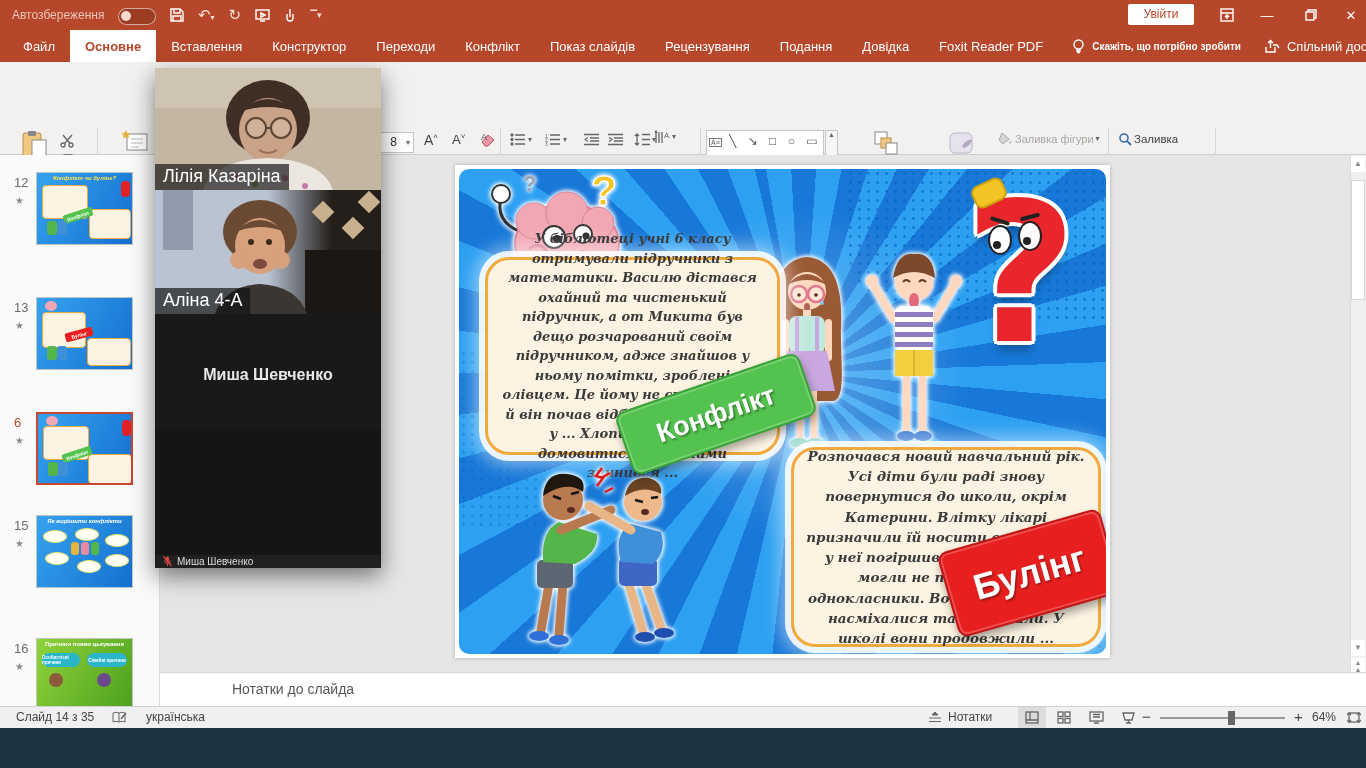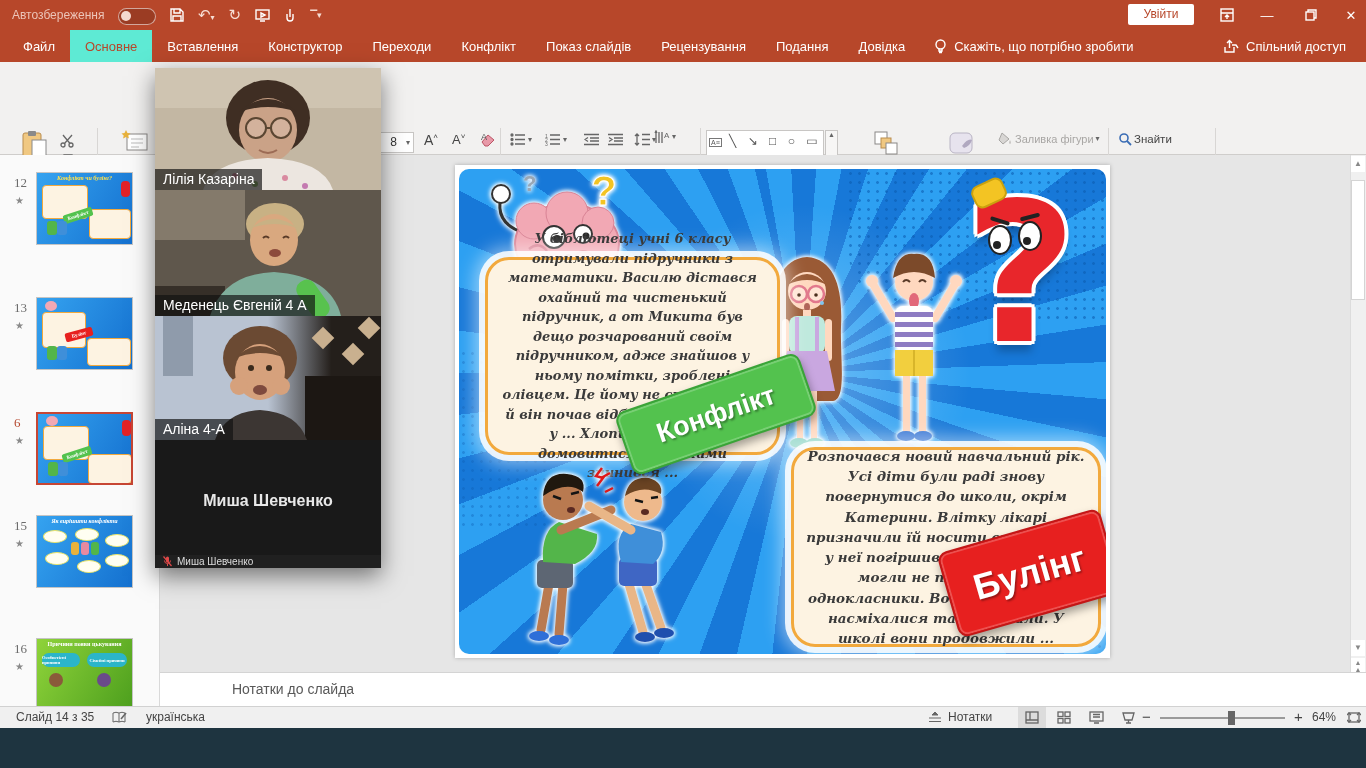--- a/index.html
+++ b/index.html
@@ -17,40 +17,40 @@
   .toggle .knob{position:absolute;left:2px;top:2px;width:10px;height:10px;border-radius:50%;background:#f4d9cf;}
   .qat{left:170px;top:3px;display:flex;gap:14px;align-items:center;height:24px;color:#f7ded4;font-size:15px;}
   .qat svg{display:block;}
   .wtitle{left:330px;right:330px;top:7px;text-align:center;font-size:13px;color:#fff;white-space:nowrap;}
   .signin{left:1128px;top:4px;width:66px;height:21px;background:#fff;color:var(--titlebar);
     font-size:12px;text-align:center;line-height:21px;border-radius:2px;}
   .wctl{top:0;width:30px;height:30px;display:flex;align-items:center;justify-content:center;color:#fff;font-size:13px;}
   
   .tabrow{left:0;top:30px;width:1366px;height:32px;background:var(--titlebar);display:flex;align-items:stretch;padding-left:8px;box-sizing:border-box;}
   .rtab{color:#fff;font-size:13px;padding:0 15px;display:flex;align-items:center;white-space:nowrap;}
-  .rtab.active{background:#5eead4;color:var(--titlebar);}
-  .tellme{color:#fff;font-size:13px;display:flex;align-items:center;gap:7px;padding:0 14px;white-space:nowrap;}
+  .rtab.active{background:#ffffff;color:var(--titlebar);font-weight:bold;}
+  .tellme{color:#fff;font-size:10px;display:flex;align-items:center;gap:7px;padding:0 14px;white-space:nowrap;font-weight:bold;}
   .tabright{margin-left:auto;display:flex;align-items:center;gap:6px;padding-right:10px;color:#fff;}
   .share{display:flex;align-items:center;gap:7px;font-size:13px;padding:0 10px;white-space:nowrap;}
   
   .ribbon{left:0;top:62px;width:1366px;height:93px;background:#f2f1f0;border-bottom:1px solid #cfcdcb;box-sizing:border-box;font-size:11px;color:#444;}
   .rdiv{top:66px;width:1px;height:80px;background:#d8d6d4;}
   .glabel{top:139px;font-size:10.5px;color:#6e6c6a;text-align:center;}
   .launcher{top:140px;width:10px;height:10px;border-left:1px solid #8a8886;border-bottom:1px solid #8a8886;transform:rotate(-90deg);opacity:.7;}
   .bigbtn{display:flex;flex-direction:column;align-items:center;font-size:11px;color:#444;text-align:center;}
   .caret{font-size:8px;color:#666;line-height:8px;}
   .smallbtn{display:flex;align-items:center;gap:2px;}
   .gray{color:#a8a6a4;}
   .shapebox{left:706px;top:68px;width:118px;height:60px;background:#fff;border:1px solid #c8c6c4;
     font-size:12px;color:#555;line-height:20px;padding:0 2px;box-sizing:border-box;letter-spacing:4px;overflow:hidden;white-space:nowrap;}
   .shapescroll{left:825px;top:68px;width:13px;height:60px;border:1px solid #c8c6c4;background:#f7f6f5;box-sizing:border-box;
     display:flex;flex-direction:column;justify-content:space-between;align-items:center;font-size:7px;color:#666;}
   .tbx{border:1px solid #777;font-size:7px;padding:0 1px;letter-spacing:0;}
   
-  .panel{left:0;top:155px;width:160px;height:551px;background:#fafafa;border-right:1px solid #d9d9d9;box-sizing:border-box;font-family:Liberation Serif, serif;}
+  .panel{left:0;top:155px;width:160px;height:551px;background:#fafafa;border-right:1px solid #d9d9d9;box-sizing:border-box;}
   .thumbnum{font-size:13px;color:#6b6b6b;}
   .thumbstar{font-size:10px;color:#8a8a8a;}
   .thumb{left:36px;width:97px;height:73px;background:#fff;border:1px solid #c4c4c4;box-sizing:border-box;overflow:hidden;}
   .thumb.sel{border:2px solid var(--thumbsel);}
   .mini{position:absolute;inset:0;background:linear-gradient(120deg,#35a3f0,#1470cf);}
   .mini16{background:linear-gradient(120deg,#8fd33a,#4ea01e);}
   .minititle{position:absolute;left:0;right:0;top:2px;text-align:center;font-size:6px;font-weight:bold;color:#ffe14d;font-style:italic;white-space:nowrap;}
   .minititle.white{color:#fff;}
   .minibox{position:absolute;background:var(--cream);border:1px solid var(--creamborder);border-radius:4px;}
   .ministick{position:absolute;color:#fff;font-size:5px;font-weight:bold;display:flex;align-items:center;justify-content:center;border-radius:2px;}
@@ -93,21 +93,21 @@
   .viewbtn.sel{background:#dcdcdc;}
   .ztrack{left:1160px;top:10px;width:125px;height:2px;background:#9a9a9a;}
   .zthumb{left:1228px;top:4px;width:7px;height:14px;background:#666;}
   
   .taskbar{left:0;top:728px;width:1366px;height:40px;background:var(--taskbar);color:#fff;}
   
   .zoomwin{left:155px;top:68px;width:226px;height:500px;background:#151515;box-shadow:0 8px 22px rgba(0,0,0,.5);z-index:50;}
   .ztile{position:relative;width:226px;overflow:hidden;background:#222;}
   .ztile svg{position:absolute;inset:0;}
   .ztile.speaking{box-shadow:inset 0 0 0 2px var(--speaker);}
-  .zname{position:absolute;left:0;bottom:0;background:rgba(18,18,18,.68);color:#fff;font-size:14px;padding:2px 8px 3px;white-space:nowrap;}
+  .zname{position:absolute;left:0;bottom:0;background:rgba(18,18,18,.68);color:#fff;font-size:18px;padding:2px 8px 3px;white-space:nowrap;}
   .zoffname{position:absolute;left:0;right:0;top:52px;text-align:center;color:#e8e8e8;font-size:16px;font-weight:bold;}
   .zbottom{position:absolute;left:0;bottom:0;width:226px;height:13px;background:#202020;display:flex;align-items:center;gap:5px;padding-left:8px;box-sizing:border-box;color:#ddd;font-size:10px;}
   svg.icon{stroke:#666;stroke-width:1.3;fill:none;}
   svg.wicon{stroke:#fff;stroke-width:1.4;fill:none;}
 </style>
 </head>
 <body>
 
 <div id="screen" style="--titlebar: #b7472a; --speaker: #a0d62c; --stgreen: #53c24e; --stred: #e7201f; --blue1: #2da0f2; --blue2: #1778d8; --cream: #fdf3e2; --creamborder: #f2a93d; --taskbar: #1e3440; --thumbsel: #c74634; --pptred: #c43e1c; --wordblue: #2b579a;">
 
@@ -152,20 +152,21 @@
     <span class="rtab">Файл</span>
     <span class="rtab active">Основне</span>
     <span class="rtab">Вставлення</span>
     <span class="rtab">Конструктор</span>
     <span class="rtab">Переходи</span>
     <span class="rtab">Конфлікт</span>
     <span class="rtab">Показ слайдів</span>
     <span class="rtab">Рецензування</span>
     <span class="rtab">Подання</span>
     <span class="rtab">Довідка</span>
+    <span class="rtab">Foxit Reader PDF</span>
     <span class="tellme">
       <svg width="13" height="15" viewBox="0 0 13 15" class="wicon">
           <circle cx="6.5" cy="5.5" r="4.5"></circle>
           <path d="M5,10 v2 h3 v-2 M5,13.5 h3"></path>
         </svg>
       <span>Скажіть, що потрібно зробити</span>
     </span>
     <span class="tabright">
       <span class="share">
         <svg width="15" height="14" viewBox="0 0 15 14" class="wicon">
@@ -367,21 +368,21 @@
     </div>
     <div class="abs glabel" style="left:850px;width:100px">Малювання</div>
     <div class="abs launcher" style="left:1094px"></div>
     <div class="abs rdiv" style="left:1108px"></div>
 
     <div class="abs smallbtn" style="left:1118px;top:70px;font-size:11.5px">
       <svg width="14" height="14" viewBox="0 0 14 14">
           <circle cx="6" cy="6" r="4" fill="none" stroke="#3b6db5" stroke-width="1.6"></circle>
           <path d="M9,9 l4,4" stroke="#3b6db5" stroke-width="1.8"></path>
         </svg>
-      <span>Знайти</span>
+      <span>Заливка</span>
     </div>
     <div class="abs smallbtn" style="left:1118px;top:93px;font-size:11.5px">
       <svg width="15" height="13" viewBox="0 0 15 13">
           <text x="0" y="6" font-size="7" fill="#3b6db5">ab</text>
           <text x="0" y="13" font-size="7" fill="#7c4fa8">ac</text>
           <path d="M11,2 q3,3 0,7" fill="none" stroke="#888"></path>
         </svg>
       <span>Замінити</span>
         <span class="caret" style="margin-left:6px">▾</span>
     </div>
@@ -686,35 +687,20 @@
         <path d="M111,60 h5" stroke="#5a4632" stroke-width="2"></path>
         <path d="M104,82 q9,6 18,0" stroke="#9c6b55" stroke-width="2" fill="none"></path>
         <rect x="103" y="88" width="20" height="10" fill="#caa287"></rect>
         <path d="M48,122 Q58,92 113,90 Q168,92 178,122 Z" fill="#ece6e0"></path>
         <circle cx="80" cy="108" r="3" fill="#d98aa0"></circle>
           <circle cx="100" cy="116" r="3" fill="#8fb56a"></circle>
         <circle cx="130" cy="110" r="3" fill="#d98aa0"></circle>
           <circle cx="150" cy="118" r="3" fill="#c47ab0"></circle>
       </svg>
       <span class="zname">Лілія Казаріна</span>
-    </div>
-    <div class="ztile speaking" style="height:126px">
-      <svg viewBox="0 0 226 126" width="226" height="126" preserveAspectRatio="none">
-        <rect width="226" height="126" fill="#5f574c"></rect>
-        <rect width="90" height="50" fill="#847a6b"></rect>
-        <rect y="96" width="70" height="30" fill="#362f28"></rect>
-        <ellipse cx="120" cy="34" rx="29" ry="21" fill="#c8b184"></ellipse>
-        <ellipse cx="119" cy="50" rx="24" ry="26" fill="#d9a87f"></ellipse>
-        <path d="M96,38 Q119,20 142,38 Q119,30 96,38 Z" fill="#c8b184"></path>
-        <path d="M108,48 q3,-3 6,0 M128,48 q3,-3 6,0" stroke="#5a3b28" stroke-width="2" fill="none"></path>
-        <ellipse cx="120" cy="63" rx="6" ry="4" fill="#8c4b3c"></ellipse>
-        <path d="M55,126 Q68,84 119,82 Q176,86 186,126 Z" fill="#7fae9b"></path>
-        <rect x="148" y="88" width="20" height="42" rx="9" fill="#58c24e" transform="rotate(-35 158 109)"></rect>
-      </svg>
-      <span class="zname">Меденець Євгеній 4 А</span>
     </div>
     <div class="ztile" style="height:124px">
       <svg viewBox="0 0 226 124" width="226" height="124" preserveAspectRatio="none">
         <defs>
             <linearGradient id="g3" x1="0" x2="1">
               <stop offset="0.5" stop-color="#b9c3d2"></stop>
               <stop offset="0.78" stop-color="#241f1b"></stop>
             </linearGradient>
           </defs>
         <rect width="226" height="124" fill="url(#g3)"></rect>

